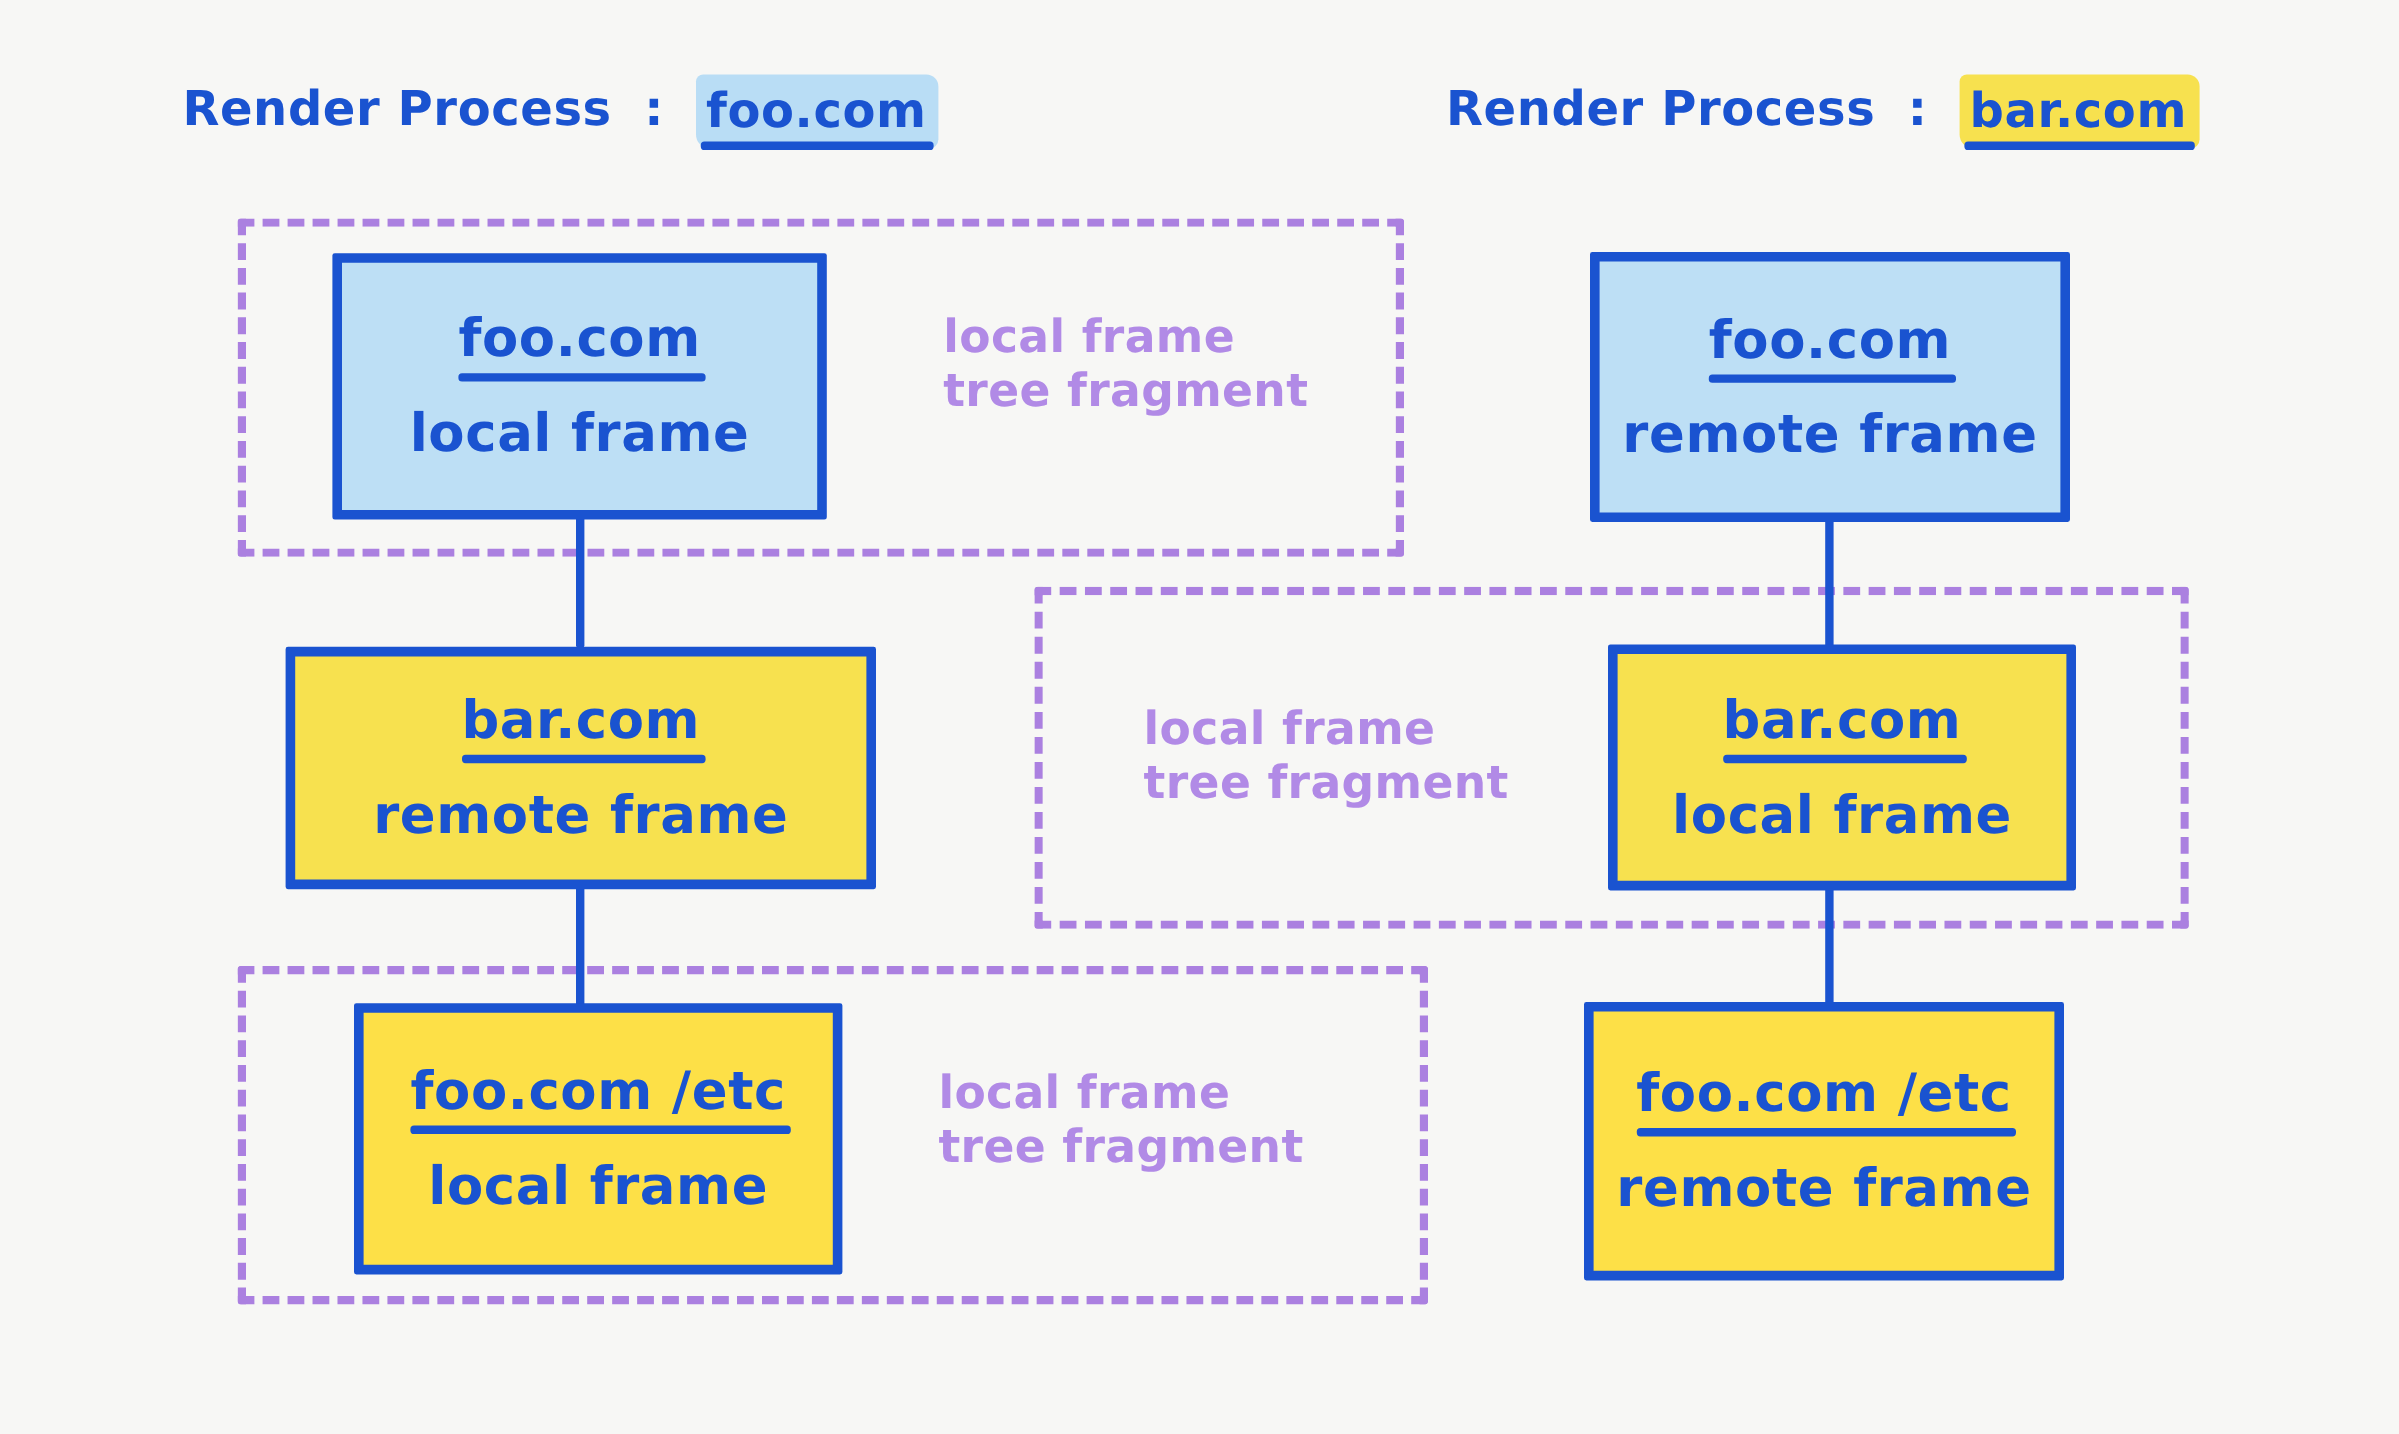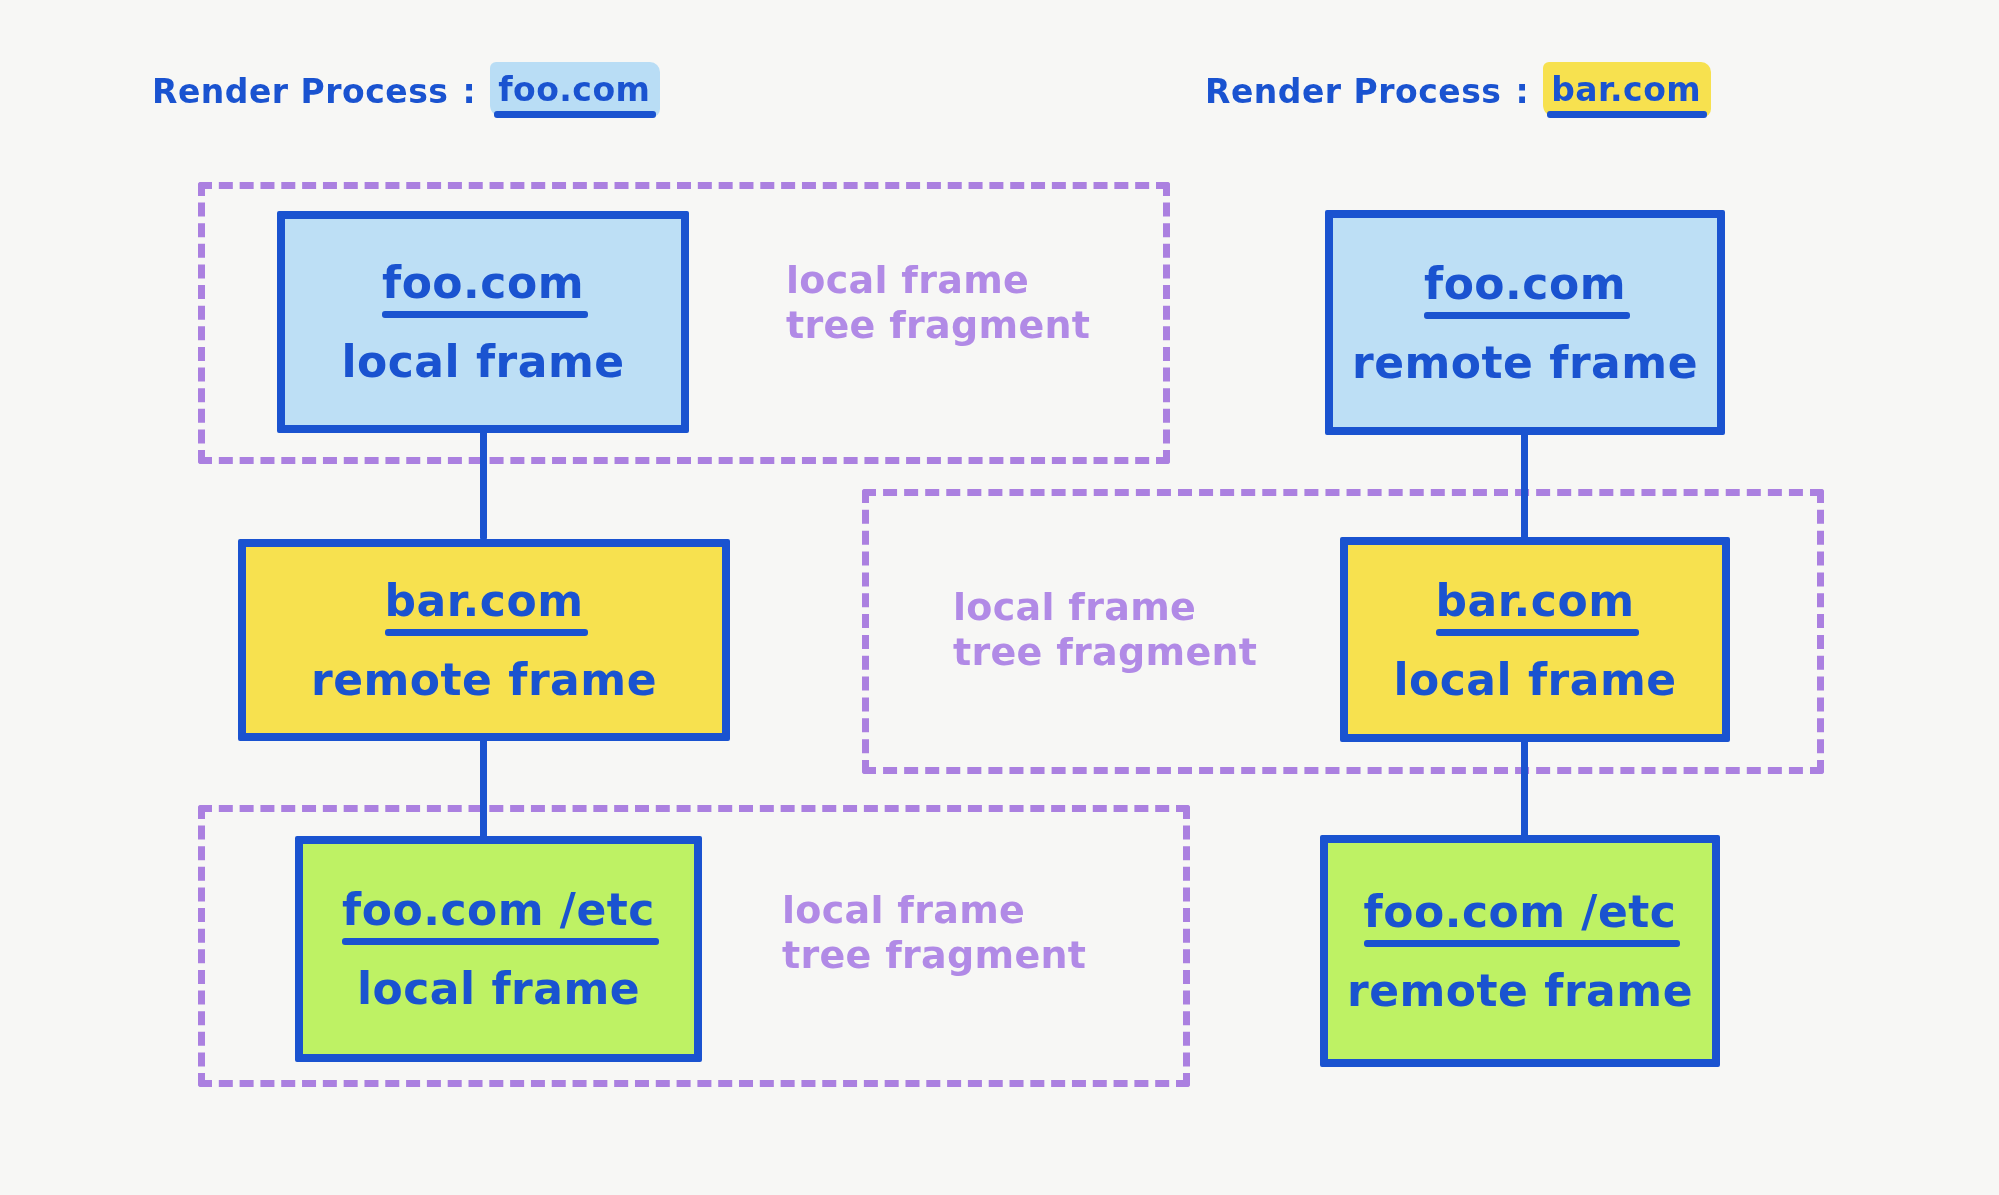--- a/index.html
+++ b/index.html
@@ -19,27 +19,27 @@
     width: 1999px;
     height: 1195px;
     background: #f7f7f5;
   }
 
   
   .proc-title {
     position: absolute;
     white-space: nowrap;
     font-family: "DejaVu Sans", sans-serif;
-    font-size: 33px;
+    font-size: 40px;
     font-weight: 700;
     color: #1a53d0;
     letter-spacing: 0.5px;
     display: flex;
-    align-items: flex-end;
-    gap: 10px;
+    align-items: flex-start;
+    gap: 23px;
   }
   .proc-title .label { position: relative; }
   .proc-title .sep { position: relative; padding: 0 4px; }
 
   .hl {
     position: relative;
     display: inline-block;
     padding: 2px 10px 2px 8px;
     color: #1a53d0;
     z-index: 1;
@@ -90,21 +90,21 @@
     box-sizing: border-box;
     border: 8px solid #1a53d0;
     display: flex;
     flex-direction: column;
     align-items: center;
     justify-content: center;
     gap: 4px;
     border-radius: 2px;
   }
   .frame-box.blue { background: #bddff5; }
-  .frame-box.lightblue { background: #bef264; }
+  .frame-box.lightblue { background: #fde047; }
   .frame-box.yellow { background: #f7e14f; }
 
   .frame-origin {
     position: relative;
     color: #1a53d0;
     font-family: "DejaVu Sans", sans-serif;
     font-size: 44px;
     font-weight: 700;
     letter-spacing: 0.5px;
     padding-bottom: 10px;

